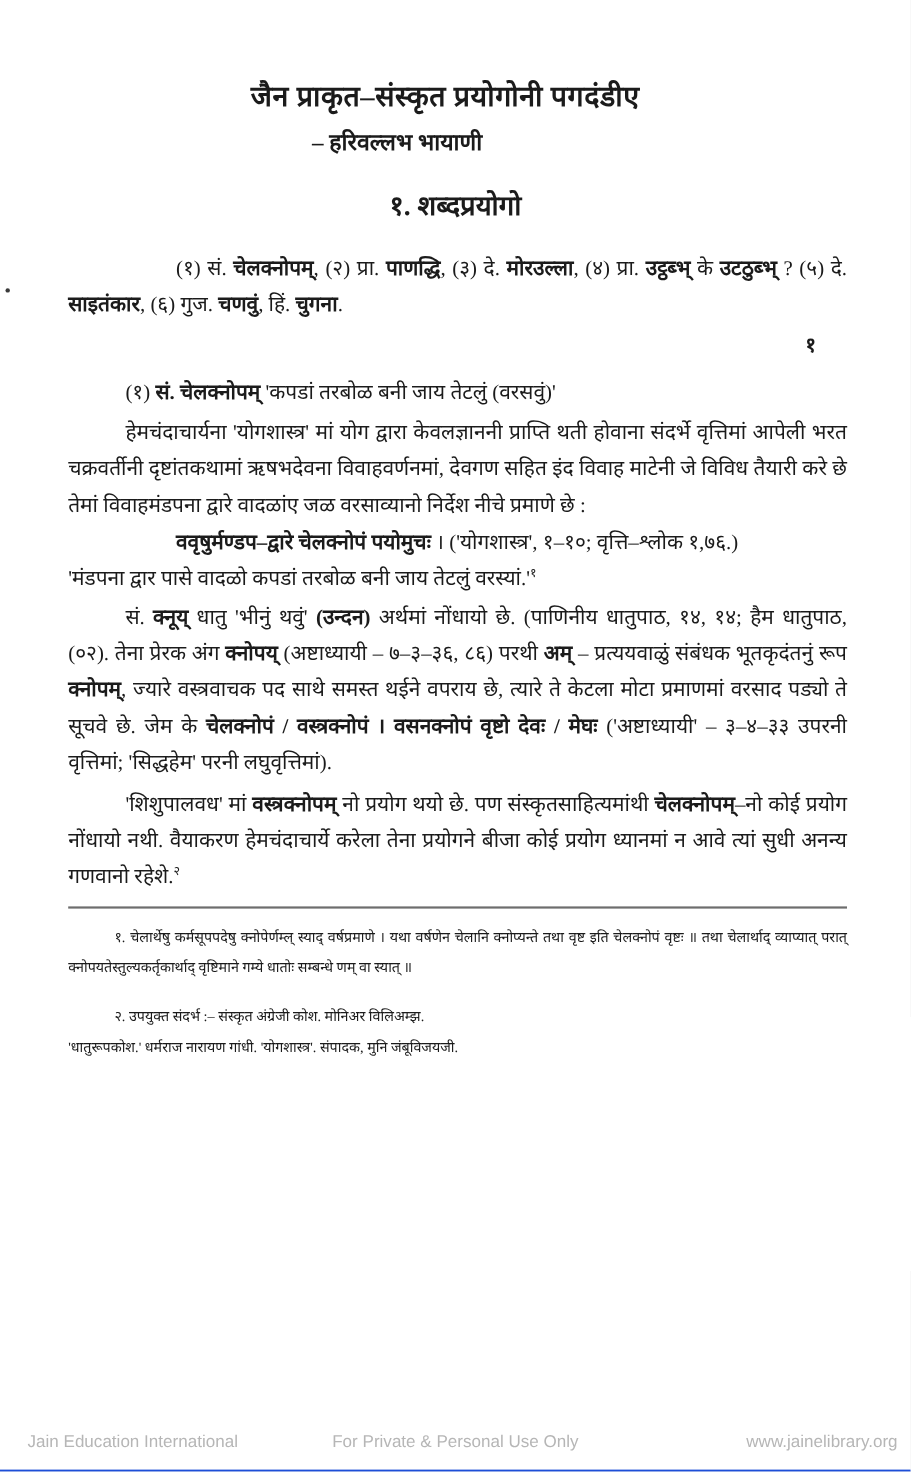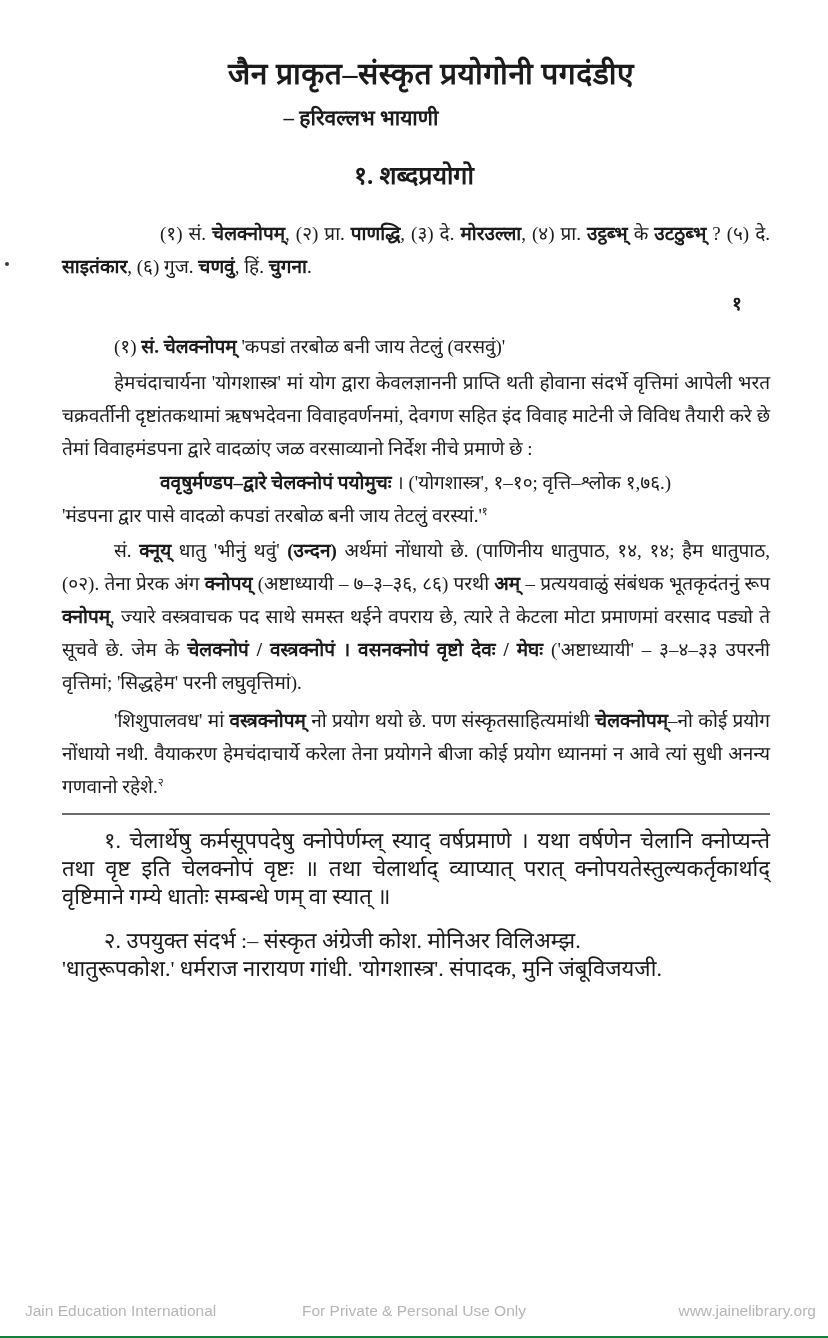--- a/index.html
+++ b/index.html
@@ -5,23 +5,23 @@
   html,body{margin:0;padding:0;background:#e9e9e9;}
   .page{
     position:relative;
     width:828px;height:1338px;
     background:#ffffff;
     overflow:hidden;
     font-family:"Liberation Serif","DejaVu Serif",serif;
     color:#1b1b1b;
   }
   .title{
-    padding-top:52px;
+    padding-top:68px;
     margin-left:228px;
-    font-size:30px;
+    font-size:26px;
     font-weight:bold;
     letter-spacing:0.5px;
   }
   .byline{
     text-align:center;
     margin:10px 106px 0 0;
     font-size:21px;
     font-weight:bold;
   }
   .heading{
@@ -54,21 +54,21 @@
   .b{font-weight:bold;}
   .sup{font-size:60%;vertical-align:super;line-height:0;}
   .fn-rule{
     border:none;
     border-top:2px solid #6d6d6d;
     margin:10px 58px 0 62px;
     height:0;
   }
   .footnotes{
     margin:12px 58px 0 62px;
-    font-size:22px;
+    font-size:13px;
     line-height:28px;
     text-align:justify;
   }
   .fn{margin:0;}
   .fn-indent{text-indent:42px;}
   .fn2{margin-top:16px;}
   .page-number{
     text-align:center;
     margin-top:104px;
     font-size:28px;
@@ -81,21 +81,21 @@
     width:4px;height:4px;
     border-radius:50%;
     background:#3a3a3a;
   }
   .footer{
     position:absolute;
     left:0;right:0;bottom:0;
     height:48px;
     font-family:"Liberation Sans","DejaVu Sans",sans-serif;
     font-size:15.5px;
-    border-bottom:2px solid #15803d;
+    border-bottom:2px solid #1d4ed8;
   }
   .footer span{position:absolute;top:14px;white-space:nowrap;}
   .footer .f-left{left:25px;}
   .footer .f-center{left:50%;transform:translateX(-50%);}
   .footer .f-right{right:12px;text-align:center;}
 </style>
 </head>
 <body>
 
 <div class="page">

